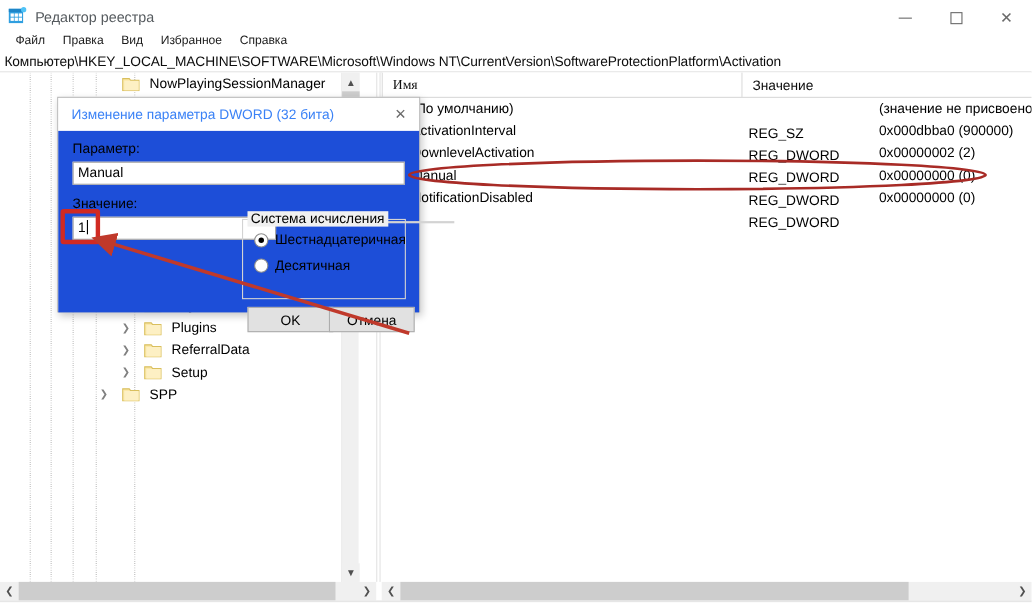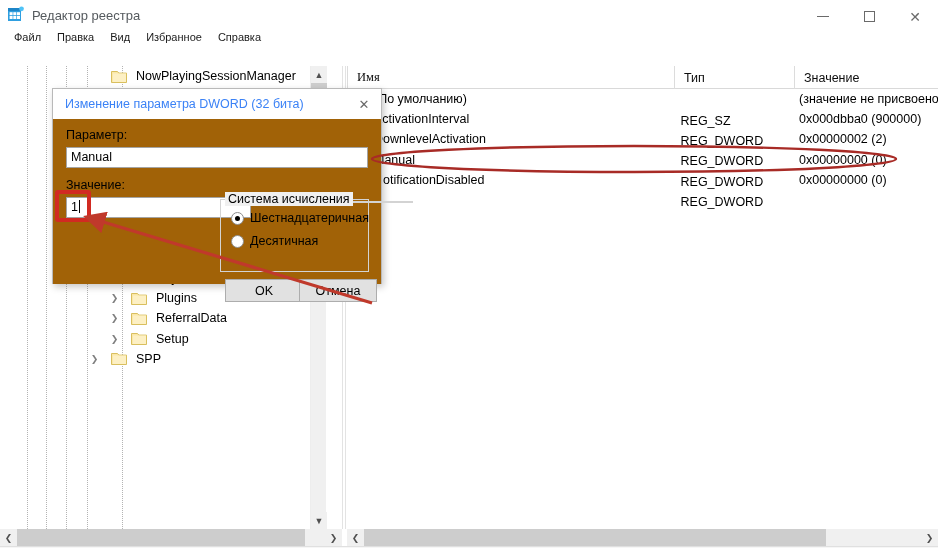--- a/index.html
+++ b/index.html
@@ -236,21 +236,21 @@
     font-size: 12.5px; color: #3b82f6;
     padding-left: 12px; white-space: nowrap;
   }
   .dlg-close {
     position: absolute; right: 0; top: 0;
     width: 34px; height: 30px;
     display: flex; align-items: center; justify-content: center;
     color: #6a6a6a; font-size: 13px;
     font-family: "DejaVu Sans", sans-serif;
   }
-  .dlg-body { position: relative; height: 165px; background: #a16207; }
+  .dlg-body { position: relative; height: 165px; background: #1d4ed8; }
   .dlg-lbl {
     position: absolute;
     font-size: 12.5px; color: #000;
     white-space: nowrap;
   }
   .dlg-input {
     position: absolute;
     background: #ffffff;
     border: 1px solid #a4a4a4;
     font-size: 12.5px; color: #000;
@@ -352,20 +352,23 @@
   </div>
 
   <div class="menubar">
     <div class="menu-item">Файл</div>
     <div class="menu-item">Правка</div>
     <div class="menu-item">Вид</div>
     <div class="menu-item">Избранное</div>
     <div class="menu-item">Справка</div>
   </div>
 
+  <div class="addressbar">
+    <span class="path">Компьютер\HKEY_LOCAL_MACHINE\SOFTWARE\Microsoft\Windows NT\CurrentVersion\SoftwareProtectionPlatform\Activation</span>
+  </div>
 
   <div class="content">
 
     <div class="tree-pane">
       <div class="guide" style="left:27px"></div>
       <div class="guide" style="left:46px"></div>
       <div class="guide" style="left:66px"></div>
       <div class="guide" style="left:87px"></div>
       <div class="guide" style="left:122px"></div>
       <div class="tree-rows" id="tree-rows">
@@ -541,21 +544,20 @@
         <div class="sb-thumb" style="top:17px;height:146px"></div>
         <div class="sb-arrow bottom">▼</div>
       </div>
     </div>
 
     <div class="splitter"></div>
 
     <div class="list-pane">
       <div class="list-header">
         <div class="lh-cell c1">Имя</div>
-        <div class="lh-cell c2">Тип</div>
         <div class="lh-cell c3">Значение</div>
       </div>
       <div class="list-rows" id="list-rows">
           <div class="list-row">
             <div class="lr-cell c1">
               <span class="val-icon"><svg width="13" height="13" viewBox="0 0 13 13">
                   <rect x="1" y="0.5" width="11" height="12" fill="#fff" stroke="#9aa0a6" stroke-width="1"></rect>
                   <text x="6.5" y="9.5" font-size="7" text-anchor="middle" fill="#5b9bd5" font-family="sans-serif">ab</text>
                 </svg></span>
               <span>(По умолчанию)</span>

